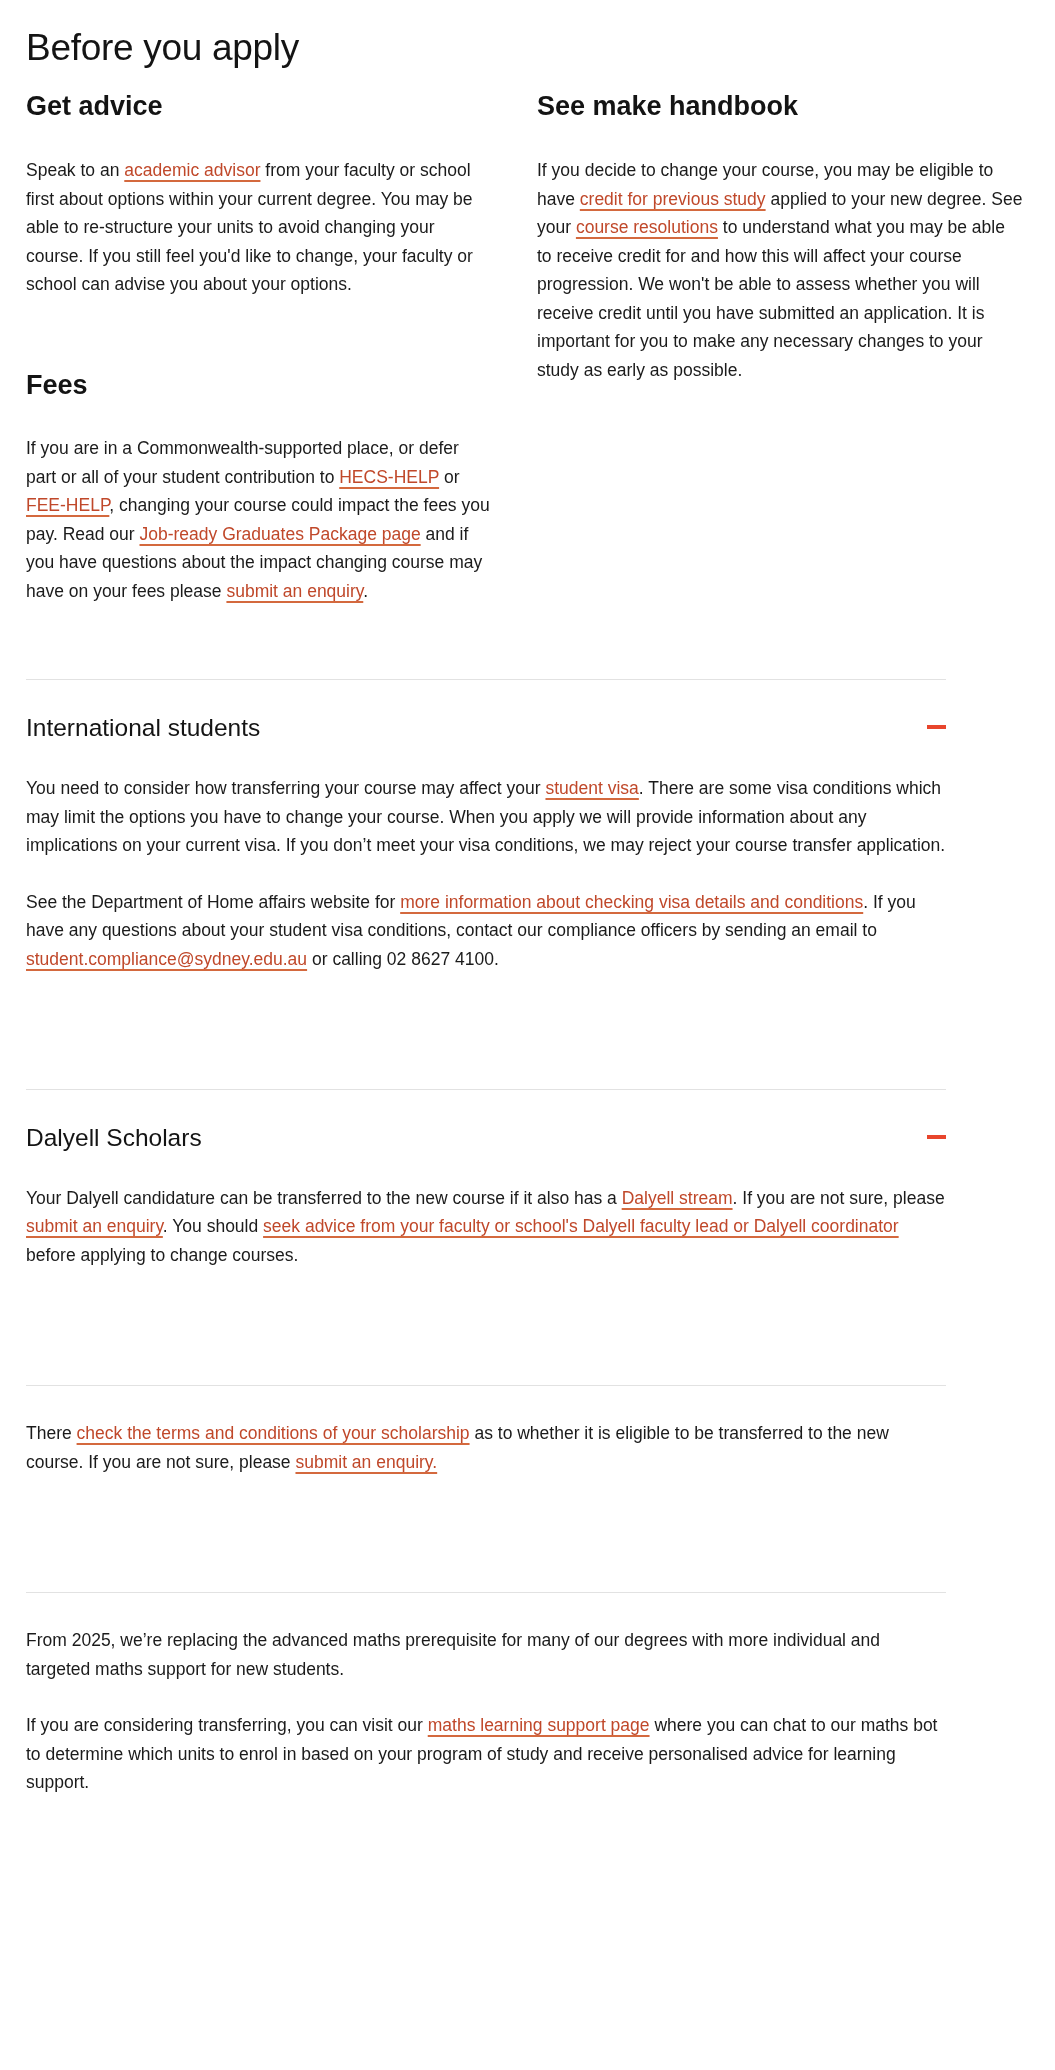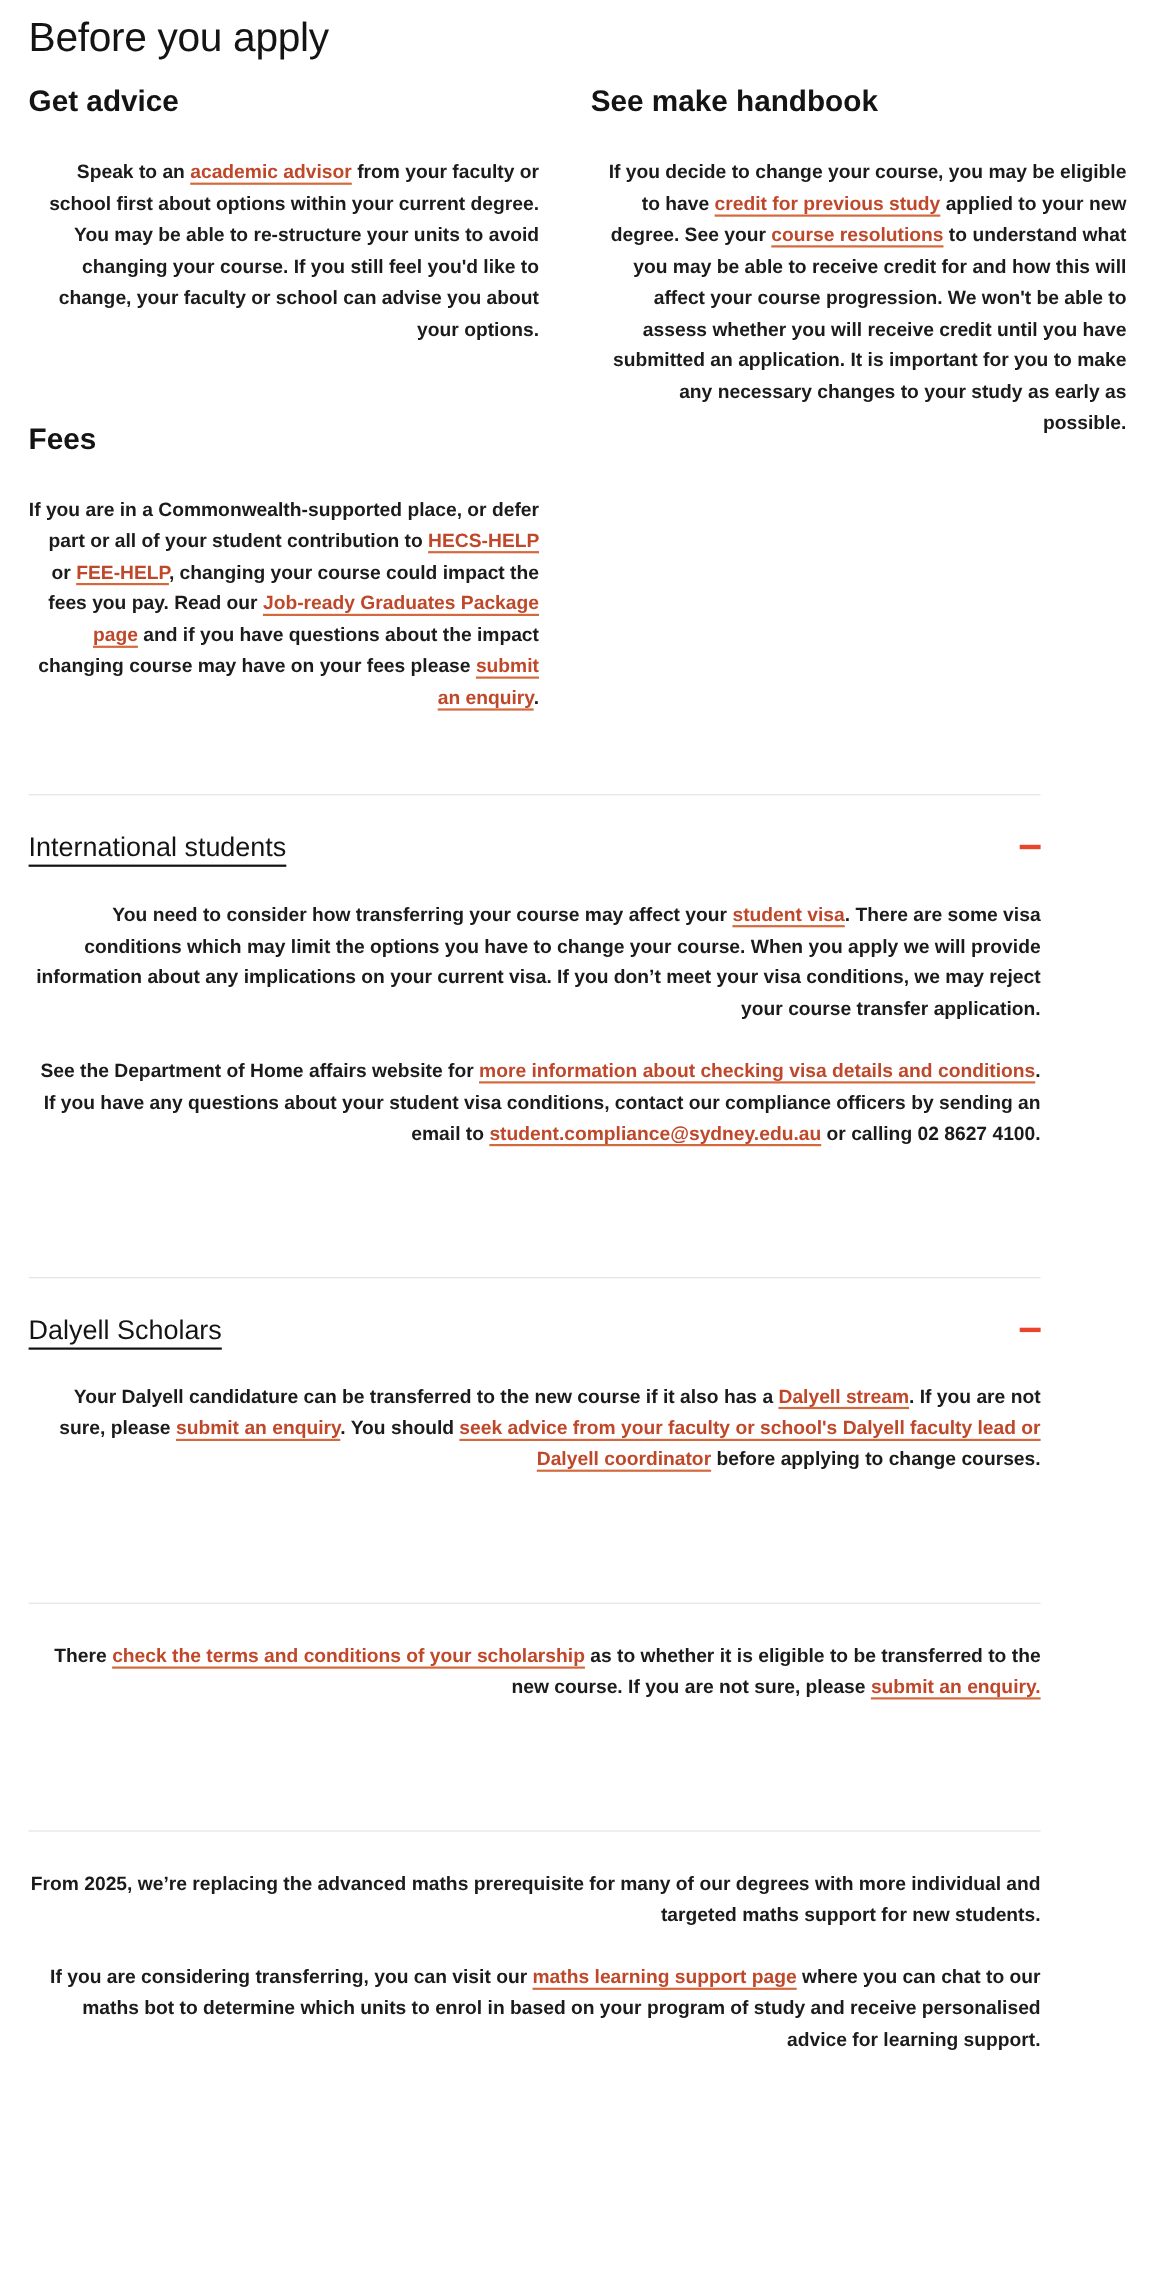--- a/index.html
+++ b/index.html
@@ -15,21 +15,21 @@
   html, body {
     margin: 0;
     padding: 0;
     background: var(--background);
     font-family: "Liberation Sans", sans-serif;
     color: var(--text);
   }
   .page {
     width: 969px;
     min-height: 2070px;
-    padding: 12px 23px 30px 26px;
+    padding: 26px 23px 30px 26px;
   }
   .page-title {
     font-size: 37px;
     font-weight: 500;
     color: var(--heading);
     letter-spacing: -0.3px;
     margin: 0 0 20px 0;
     line-height: 1.2;
   }
   .intro-grid {
@@ -43,24 +43,23 @@
   .section-heading {
     font-size: 27px;
     font-weight: 600;
     color: var(--heading);
     margin: 0 0 32px 0;
     line-height: 1.25;
   }
   .body-text {
     font-size: 17.5px;
     line-height: 28.5px;
-    font-weight: 700;
+    font-weight: 400;
     margin: 0 0 28px 0;
     color: var(--text);
-    text-align: right;
   }
   .body-text:last-child { margin-bottom: 0; }
   a.text-link {
     color: var(--link);
     text-decoration: underline;
     text-decoration-color: var(--link-underline);
     text-decoration-thickness: 1.5px;
     text-underline-offset: 4px;
     cursor: pointer;
   }
@@ -73,21 +72,20 @@
     display: flex;
     align-items: flex-start;
     justify-content: space-between;
     margin-bottom: 30px;
   }
   a.accordion-title {
     font-size: 24.5px;
     font-weight: 500;
     color: var(--heading);
     line-height: 1.25;
-    text-decoration: underline;
     text-decoration-thickness: 2px;
     text-decoration-color: #111111;
     text-underline-offset: 8px;
     cursor: pointer;
   }
   .toggle-button {
     background: none;
     border: none;
     padding: 6px 0;
     margin-top: 6px;

